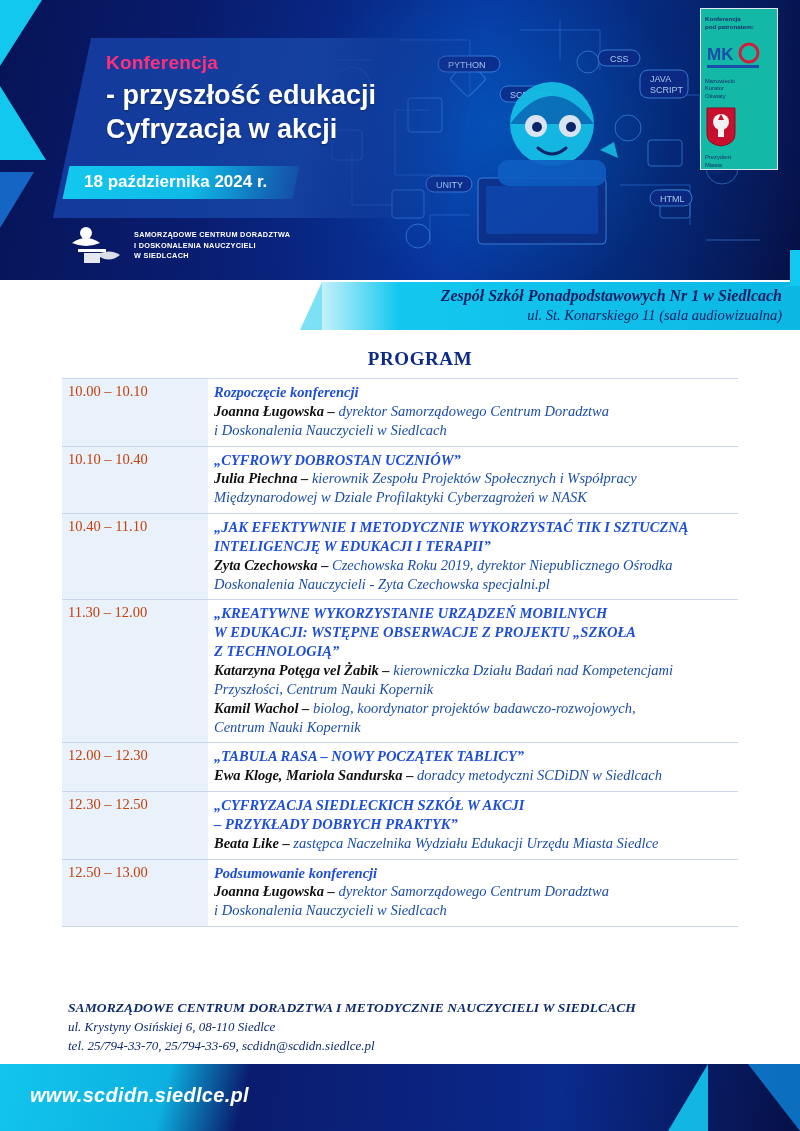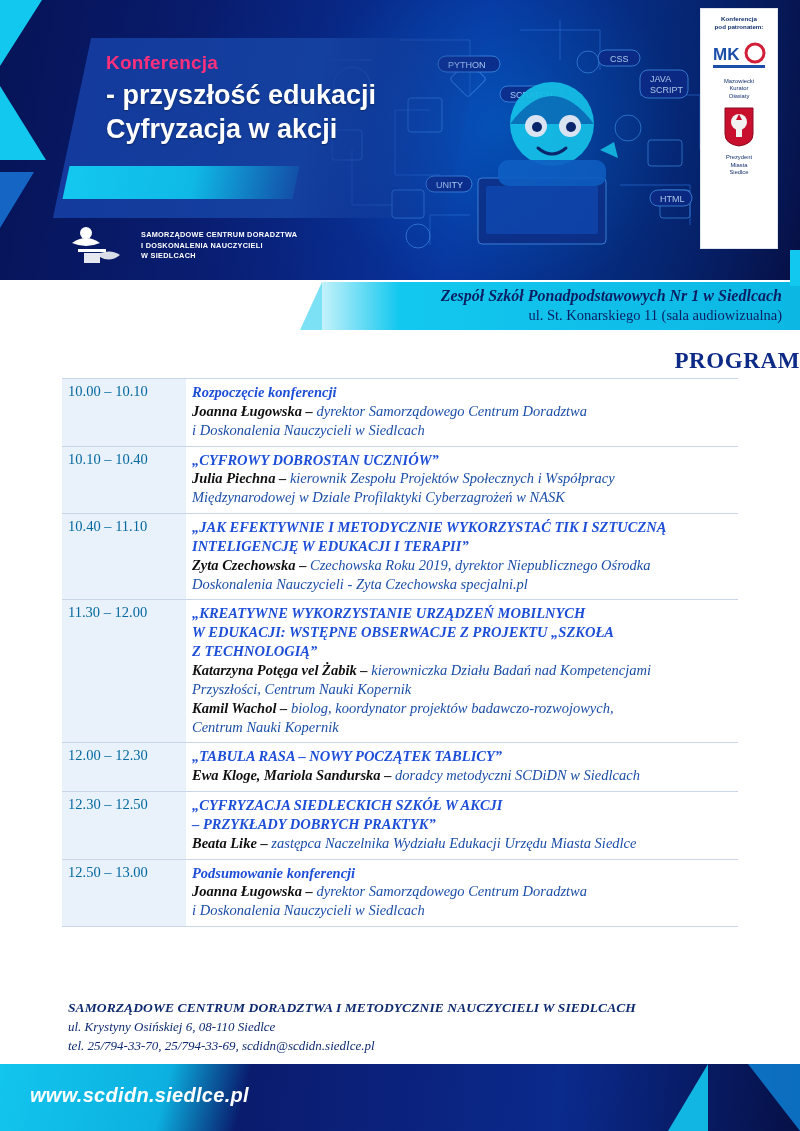--- a/index.html
+++ b/index.html
@@ -92,41 +92,41 @@
     font-family: "Liberation Sans", sans-serif;
     font-weight: bold;
     font-size: 17px;
     color: #ffffff;
   }
 
   
   .scdidn-logo {
     position: absolute; left: 66px; top: 222px;
     width: 260px; height: 48px;
-    display: flex; align-items: center; gap: 19px;
+    display: flex; align-items: center; gap: 12px;
   }
   .scdidn-logo .mark { flex: 0 0 auto; }
   .scdidn-logo .txt {
     font-family: "Liberation Sans", sans-serif;
     font-size: 7.3px;
     font-weight: bold;
     color: #ffffff;
     line-height: 1.45;
     letter-spacing: .3px;
   }
   .scdidn-logo .txt span { display: block; }
 
   
   .patron-box {
     position: absolute; left: 700px; top: 8px;
-    width: 78px; height: 241px;
-    background: #ffffff;
+    width: 78px; height: 162px;
+    background: #14b8a6;
     border: 1px solid #dfe4ef;
     padding: 6px 4px;
-    text-align: center;
+    text-align: left;
   }
   .patron-title {
     font-family: "Liberation Sans", sans-serif;
     font-size: 6.2px;
     color: #13306e;
     line-height: 1.35;
     font-weight: bold;
     margin-bottom: 4px;
   }
   .patron-caption {
@@ -149,63 +149,64 @@
     padding: 5px 18px 0 0;
   }
   .venue-1 {
     font-family: "Liberation Serif", serif;
     font-weight: bold; font-style: italic;
     font-size: 16px;
     color: #0a1f63;
   }
   .venue-2 {
     font-family: "Liberation Serif", serif;
+    font-style: italic;
     font-size: 14.5px;
     color: #0a1f63;
     margin-top: 2px;
   }
   .venue-tail {
     position: absolute; left: 300px; top: 282px;
     width: 0; height: 0;
     border-bottom: 48px solid #13c8ef;
     border-left: 22px solid transparent;
     opacity: .55;
   }
 
   
   .program-heading {
     position: absolute; left: 0; top: 348px;
     width: 800px;
-    text-align: right;
-    font-family: "Liberation Serif", serif;
-    font-weight: bold;
-    font-size: 23px;
+    text-align: center;
+    font-family: "Liberation Serif", serif;
+    font-weight: bold;
+    font-size: 19px;
     color: #0d2a86;
     letter-spacing: .6px;
     padding-left: 40px;
   }
 
   
   .schedule {
     position: absolute; left: 62px; top: 378px;
     width: 676px;
     border-collapse: collapse;
   }
   .schedule tr { vertical-align: top; }
   .schedule td {
     padding: 4px 6px 6px 6px;
     border-top: 1px solid #c9d6ea;
   }
   .schedule tr:last-child td { border-bottom: 1px solid #c9d6ea; margin-left: 16px; }
   .col-time {
-    width: 124px;
+    width: 146px;
     background: #e9f1fa;
     font-family: "Liberation Serif", serif;
     font-size: 14.5px;
-    color: #0369a1;
+    color: #c2410c;
     text-align: left;
     padding-left: 10px;
     white-space: nowrap;
   }
   .col-desc {
     font-family: "Liberation Serif", serif;
     font-size: 14.5px;
     color: #101010;
     line-height: 1.3;
   }
@@ -370,20 +371,21 @@
     <div class="title-band"></div>
     <div class="title-wrap">
       <div class="kicker">Konferencja</div>
       <div class="main-title">
         <div>- przyszłość edukacji</div>
         <div>Cyfryzacja w akcji</div>
       </div>
     </div>
 
     <div class="date-band"></div>
+    <div class="date-text">18 października 2024 r.</div>
 
     <div class="scdidn-logo">
       <svg class="mark" width="56" height="46" viewBox="0 0 56 46">
         <circle cx="20" cy="10" r="6" fill="#ffffff"></circle>
         <path d="M6 20 q14 -10 28 0 q-14 6 -28 0 z" fill="#ffffff"></path>
         <path d="M12 26 h28 v3 h-28 z" fill="#ffffff"></path>
         <path d="M18 30 h16 v10 h-16 z" fill="#ffffff" opacity=".9"></path>
         <path d="M34 30 q12 -4 20 2 q-10 8 -20 2 z" fill="#ffffff" opacity=".85"></path>
       </svg>
       <div class="txt">

